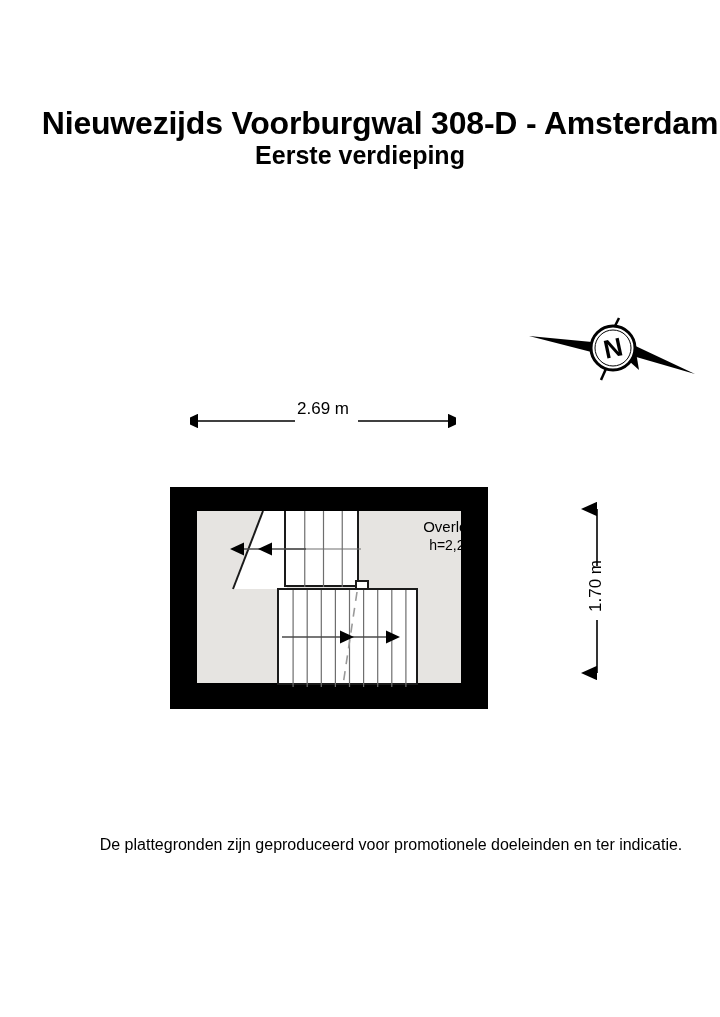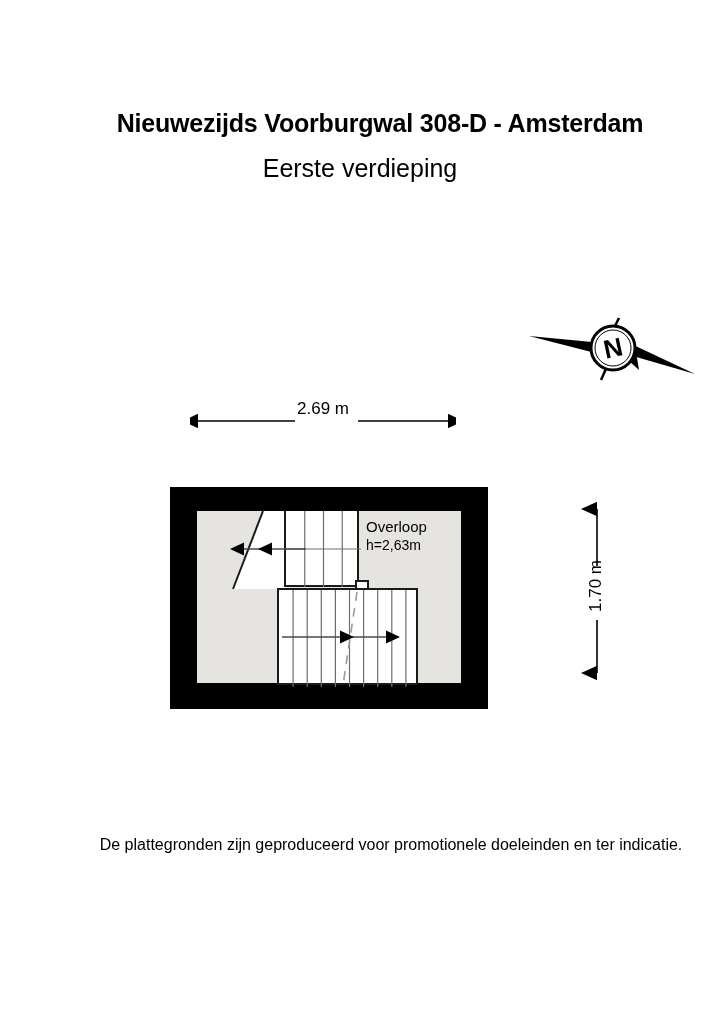--- a/index.html
+++ b/index.html
@@ -18,32 +18,32 @@
 
   
   #title-block {
     position: absolute;
     top: 108px;
     left: 0;
     width: 720px;
     text-align: center;
   }
   #title-line-1 {
-    font-size: 25px;
+    font-size: 32px;
     font-weight: bold;
     letter-spacing: -0.2px;
     line-height: 30px;
     white-space: nowrap;
     padding-left: 40px;
   }
   #title-line-2 {
     font-size: 25px;
-    font-weight: normal;
+    font-weight: bold;
     line-height: 30px;
-    margin-top: 15px;
+    margin-top: 2px;
   }
 
   
   #compass-rose {
     position: absolute;
     left: 527px;
     top: 300px;
     width: 170px;
     height: 96px;
   }
@@ -167,21 +167,21 @@
     inset: 0;
     overflow: visible;
   }
 
   
   #room-label {
     position: absolute;
     left: 196px;
     top: 30px;
     width: 118px;
-    text-align: left;
+    text-align: right;
   }
   #room-label-name {
     font-size: 15px;
     line-height: 19px;
   }
   #room-label-height {
     font-size: 14px;
     line-height: 18px;
   }
 
@@ -308,20 +308,20 @@
   <div style="position:absolute;left:112px;top:138px;width:124px;height:24px;">
     <svg viewBox="0 0 124 24" width="124" height="24">
       <line x1="0" y1="12" x2="108" y2="12" stroke="#4a4a4a" stroke-width="1.4"></line>
       <polygon points="58,5.5 72,12 58,18.5" fill="#000000"></polygon>
       <polygon points="104,5.5 118,12 104,18.5" fill="#000000"></polygon>
     </svg>
   </div>
 
   <div id="room-label">
     <div id="room-label-name">Overloop</div>
-    <div id="room-label-height">h=2,63m</div>
+    <div id="room-label-height">h=2,24m</div>
   </div>
 
 </div>
 
 <div id="footer-block">
   <div>De plattegronden zijn geproduceerd voor promotionele doeleinden en ter indicatie.</div>
 </div>
 
 </body></html>

